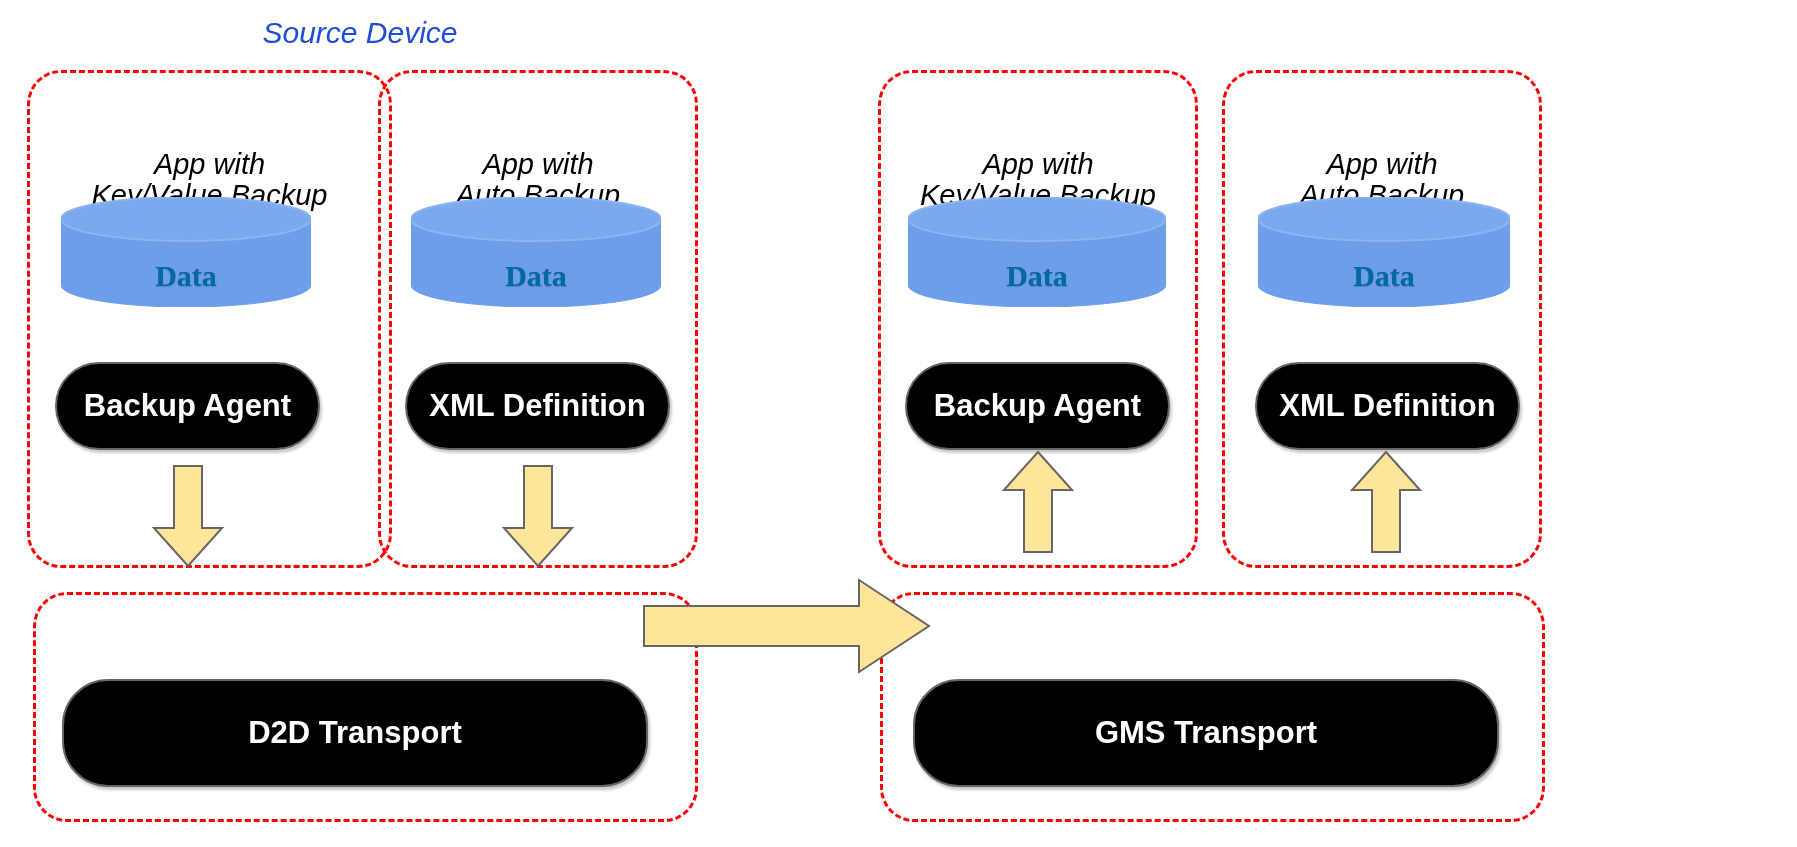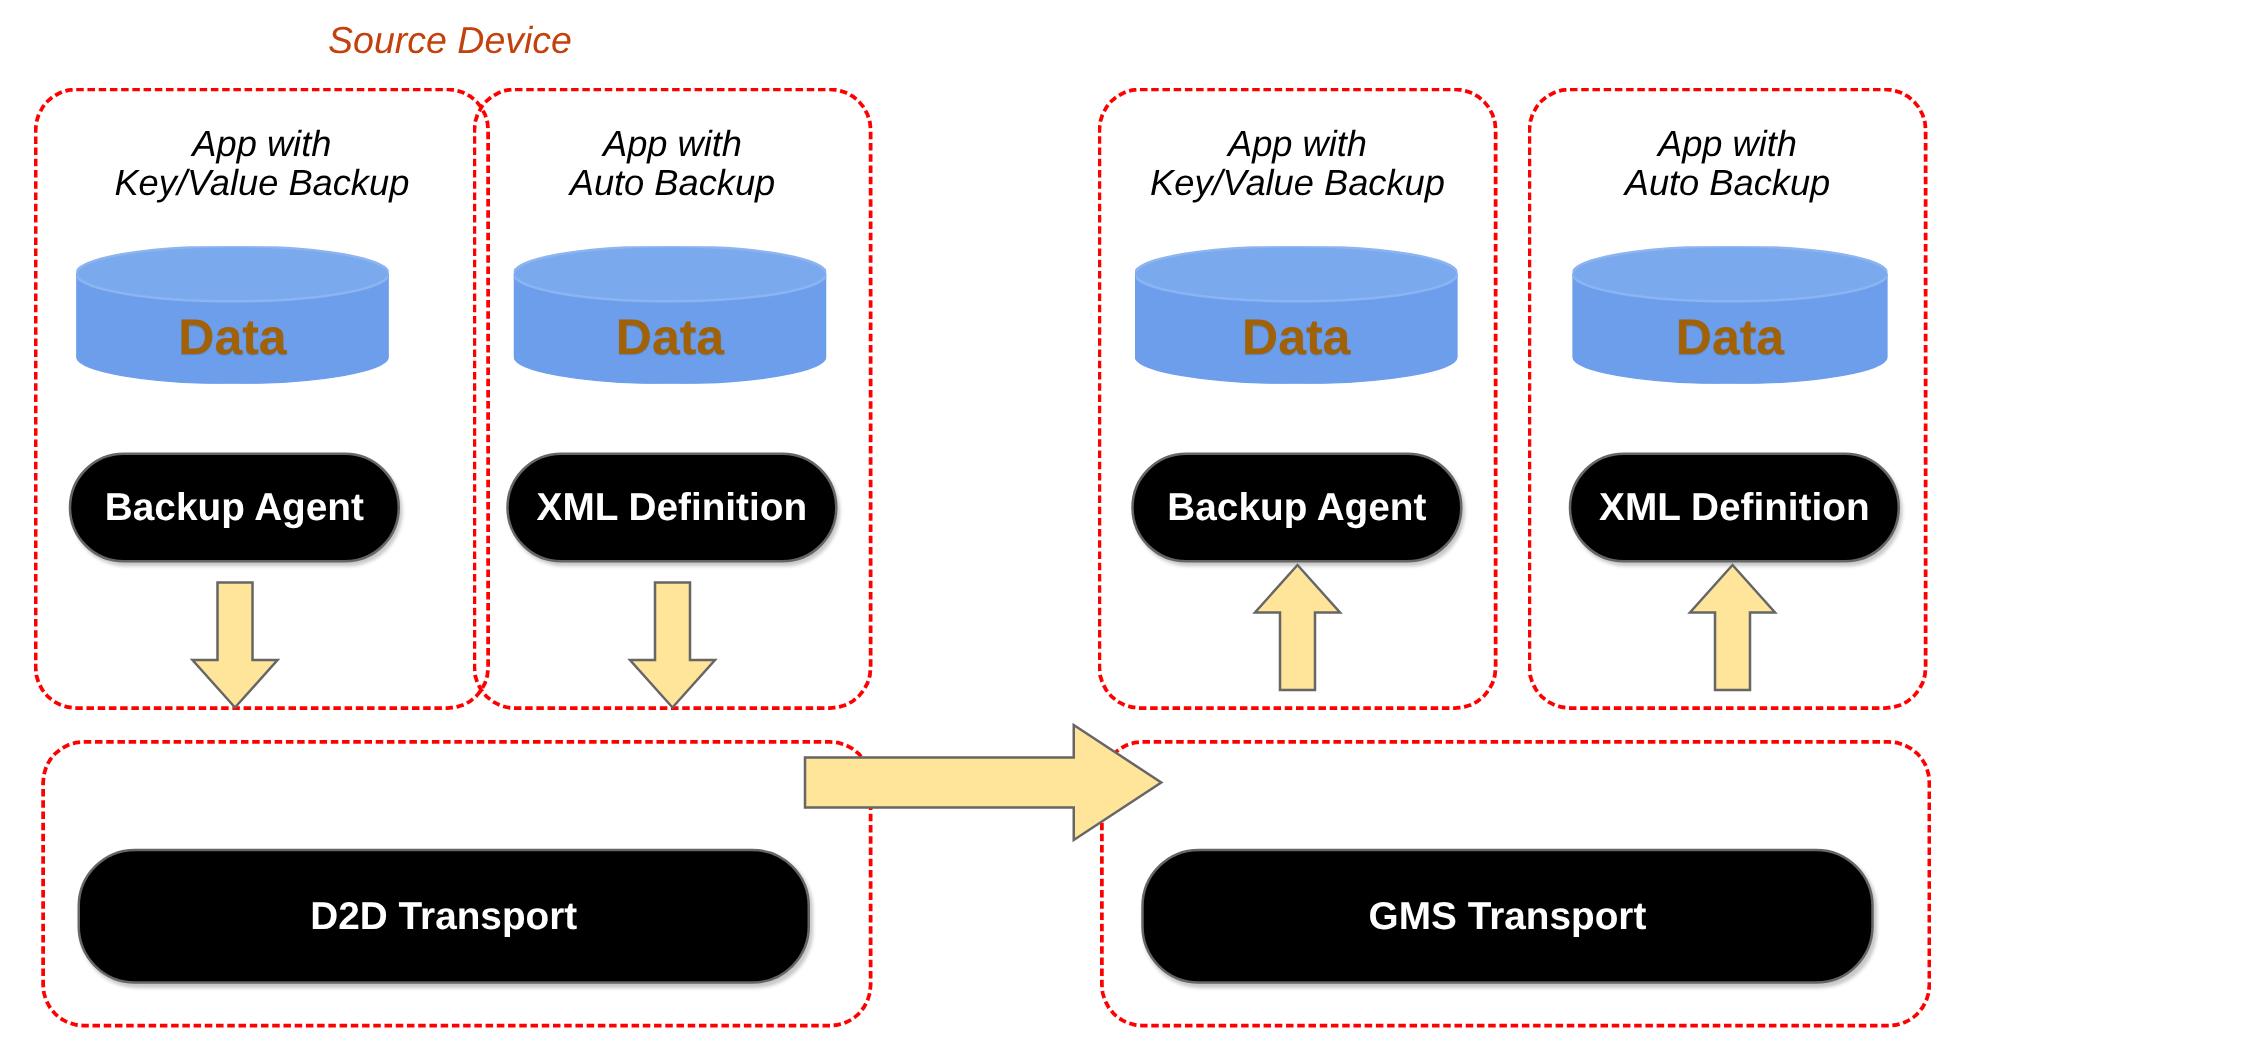--- a/index.html
+++ b/index.html
@@ -16,21 +16,21 @@
     overflow: hidden;
     font-family: "Liberation Sans", sans-serif;
   }
 
   
   .device-caption {
     position: absolute;
     text-align: center;
     font-style: italic;
     font-size: 30px;
-    color: #c2410c;
+    color: #1d4ed8;
     font-family: "Liberation Sans", sans-serif;
     white-space: nowrap;
     line-height: 1.1;
   }
 
   
   .dashed-box {
     position: absolute;
     border: 3px dashed #ff0000;
     border-radius: 34px;
@@ -41,20 +41,21 @@
   .app-title {
     position: absolute;
     left: 0;
     right: 0;
     text-align: center;
     font-style: italic;
     font-size: 29px;
     line-height: 1.08;
     color: #000000;
     font-family: "Liberation Sans", sans-serif;
+    margin-top: 48px;
   }
 
   .service-label {
     position: absolute;
     left: 0;
     right: 0;
     text-align: center;
     font-style: italic;
     font-size: 30px;
     color: #000000;
@@ -65,24 +66,24 @@
   .cylinder {
     position: absolute;
   }
   .cylinder svg { display: block; }
   .cylinder .cyl-label {
     position: absolute;
     left: 0;
     right: 0;
     bottom: 14px;
     text-align: center;
-    color: #a16207;
+    color: #0369a1;
     font-weight: bold;
-    font-size: 40px;
-    font-family: Liberation Sans, sans-serif;
+    font-size: 30px;
+    font-family: Liberation Serif, serif;
     text-shadow: 0 1px 1px rgba(0,0,0,0.18);
   }
 
   
   .pill {
     position: absolute;
     background: #000000;
     border: 2px solid #666666;
     box-sizing: border-box;
     display: flex;

